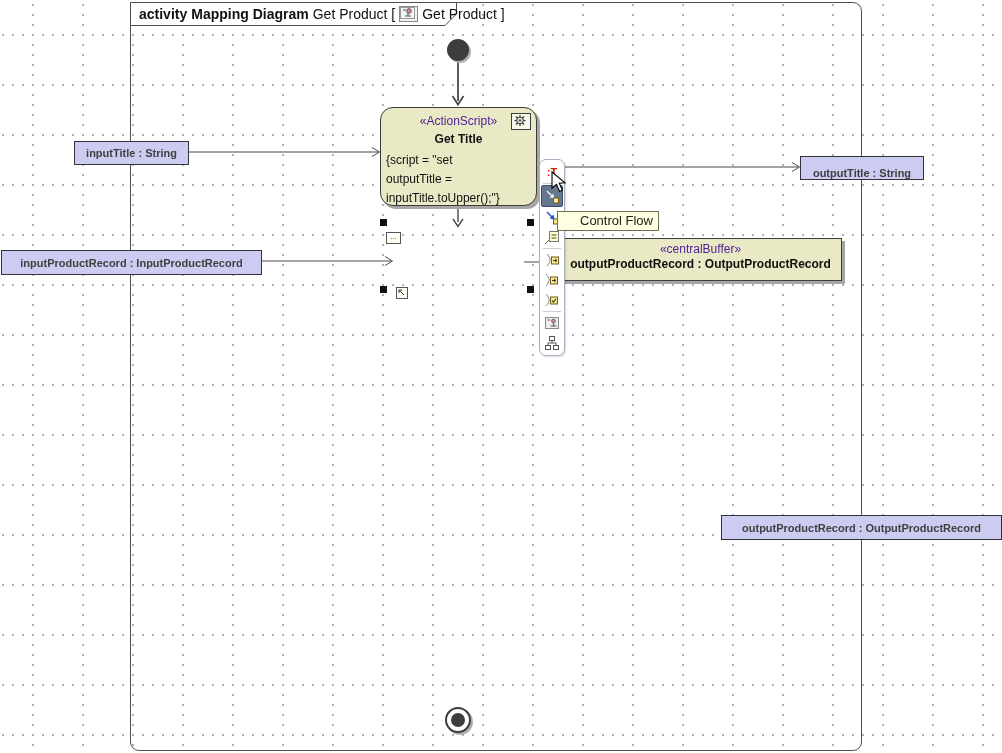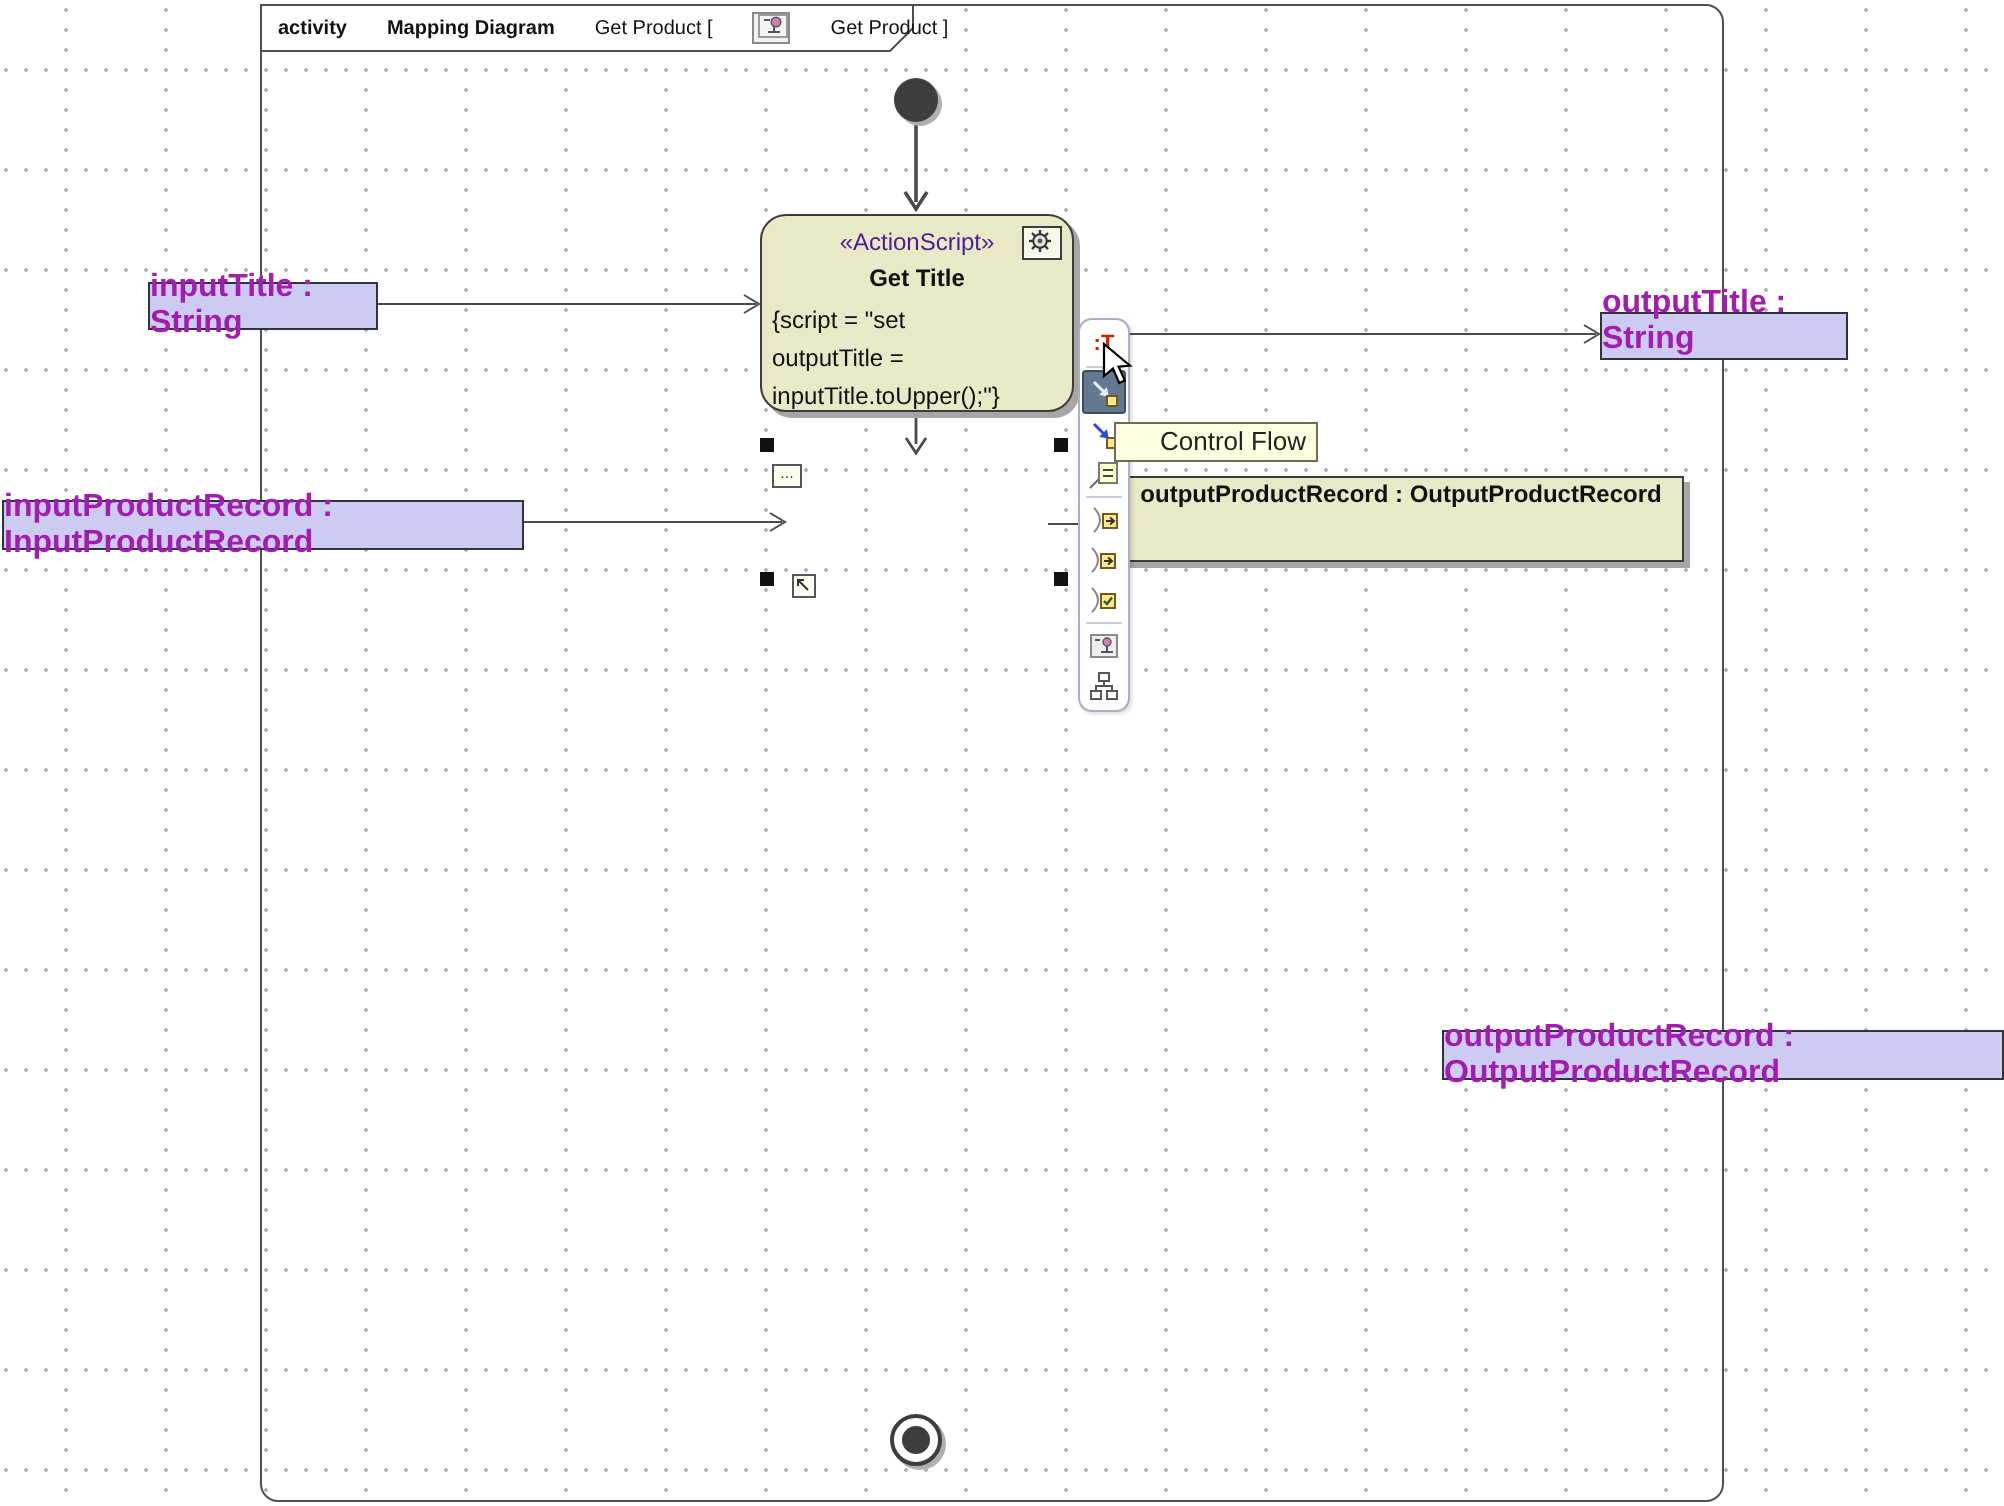--- a/index.html
+++ b/index.html
@@ -9,30 +9,30 @@
     background-image:
       radial-gradient(circle,#b2b2b2 0.8px,transparent 1px),
       radial-gradient(circle,#b2b2b2 0.8px,transparent 1px);
     background-size:10px 50px,50px 10px;
     background-position:8px 10px,8px 10px;
   }
   .abs{position:absolute;}
   
   #frame{left:130px;top:2px;width:730px;height:747px;border:1px solid #4f4f4f;border-radius:9px;z-index:1;}
   #frame-header-shape{left:130px;top:2px;z-index:1;}
-  #frame-header-text{left:139px;top:6px;height:16px;z-index:2;display:flex;align-items:center;gap:20px;font-size:10px;color:#111;white-space:nowrap;text-align:right;}
+  #frame-header-text{left:139px;top:6px;height:16px;z-index:2;display:flex;align-items:center;gap:4px;font-size:14px;color:#111;white-space:nowrap;}
   .hdr-bold{font-weight:bold;}
   .hdr-icon-box{display:inline-block;width:17px;height:14px;border:1px solid #8a8a8a;background:#f2f2f2;line-height:0;}
   
   #edges{left:0;top:0;z-index:2;pointer-events:none;}
   
   .uml-node{background:#e9e9c5;border:1px solid #3c3c3c;box-shadow:3px 3px 0 #a6a6a6;z-index:3;}
   .stereotype{color:#4c1d95;font-size:12px;text-align:center;}
   .node-name{font-weight:bold;font-size:12px;color:#111;text-align:center;}
-  .param-label{background:#ccccf2;border:1px solid #32323c;font-weight:bold;font-size:16px;color:#a21caf;
+  .param-label{background:#ccccf2;border:1px solid #32323c;font-weight:bold;font-size:11px;color:#404040;
     display:flex;align-items:center;justify-content:center;z-index:3;}
   
   #node-get-title{left:380px;top:107px;width:155px;height:97px;border-radius:13px;}
   #get-title-script{position:absolute;left:5px;top:43px;font-size:12px;line-height:19px;color:#111;text-align:left;}
   #gear-box{position:absolute;right:5px;top:5px;width:18px;height:15px;border:1px solid #3c3c3c;background:#f7f7ea;line-height:0;}
   
   #node-mapping{left:393px;top:228px;width:130px;height:63px;border-radius:12px;}
   #mapping-inner{position:absolute;left:7px;right:17px;top:19px;bottom:5px;border:1px dashed #9a9a88;
     display:flex;flex-direction:column;align-items:center;justify-content:center;line-height:15px;}
   #mapping-corner-glyph{position:absolute;right:6px;top:2px;color:#2222cc;font-weight:bold;font-size:13px;letter-spacing:1px;}
@@ -141,20 +141,21 @@
   <div class="abs sel-handle" style="left:380px;top:219px;"></div>
   <div class="abs sel-handle" style="left:527px;top:219px;"></div>
   <div class="abs sel-handle" style="left:380px;top:286px;"></div>
   <div class="abs sel-handle" style="left:527px;top:286px;"></div>
   <div id="mapping-dots-box" class="abs mini-box">...</div>
   <div class="abs mini-box" style="left:396px;top:287px;width:10px;height:10px;"><svg width="8" height="8" viewBox="0 0 8 8">
         <path d="M7,7 L2,2 M2,5 L2,2 L5,2" stroke="#333" fill="none"></path>
       </svg></div>
 
   <div id="node-central-buffer" class="abs uml-node">
+    <div class="stereotype" style="margin-top:3px;">«centralBuffer»</div>
     <div class="node-name" style="margin-top:1px;">outputProductRecord : OutputProductRecord</div>
   </div>
 
   <div id="param-input-title" class="abs param-label">
     <span>inputTitle : String</span>
   </div>
   <div id="param-input-product" class="abs param-label">
     <span>inputProductRecord : InputProductRecord</span>
   </div>
   <div id="param-output-title" class="abs param-label">

